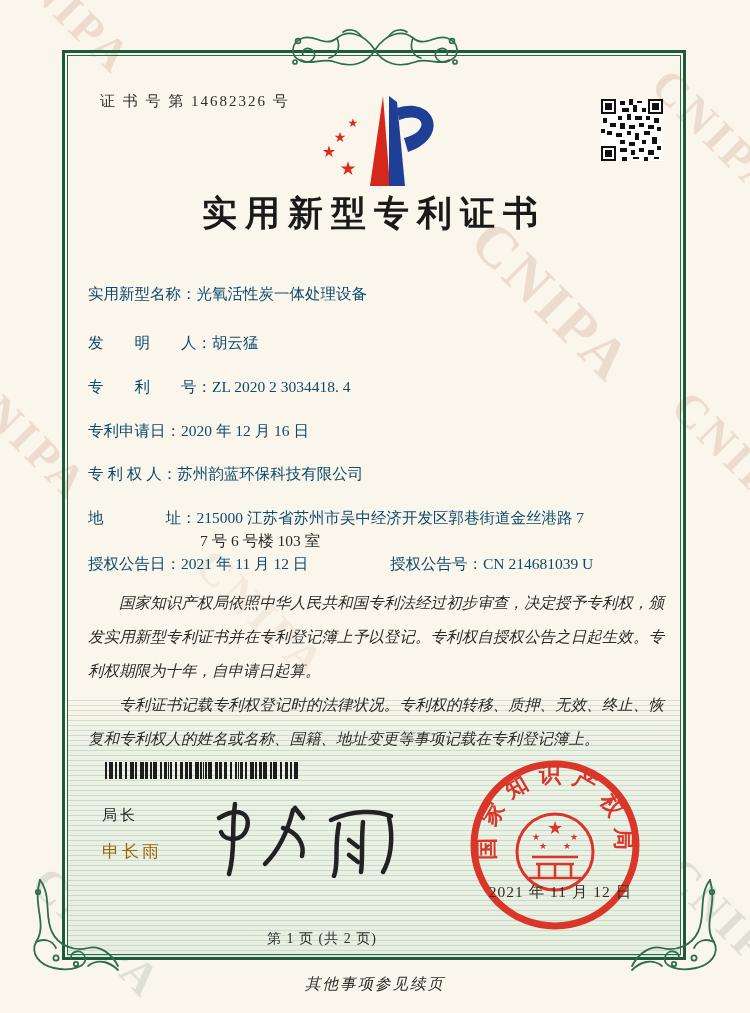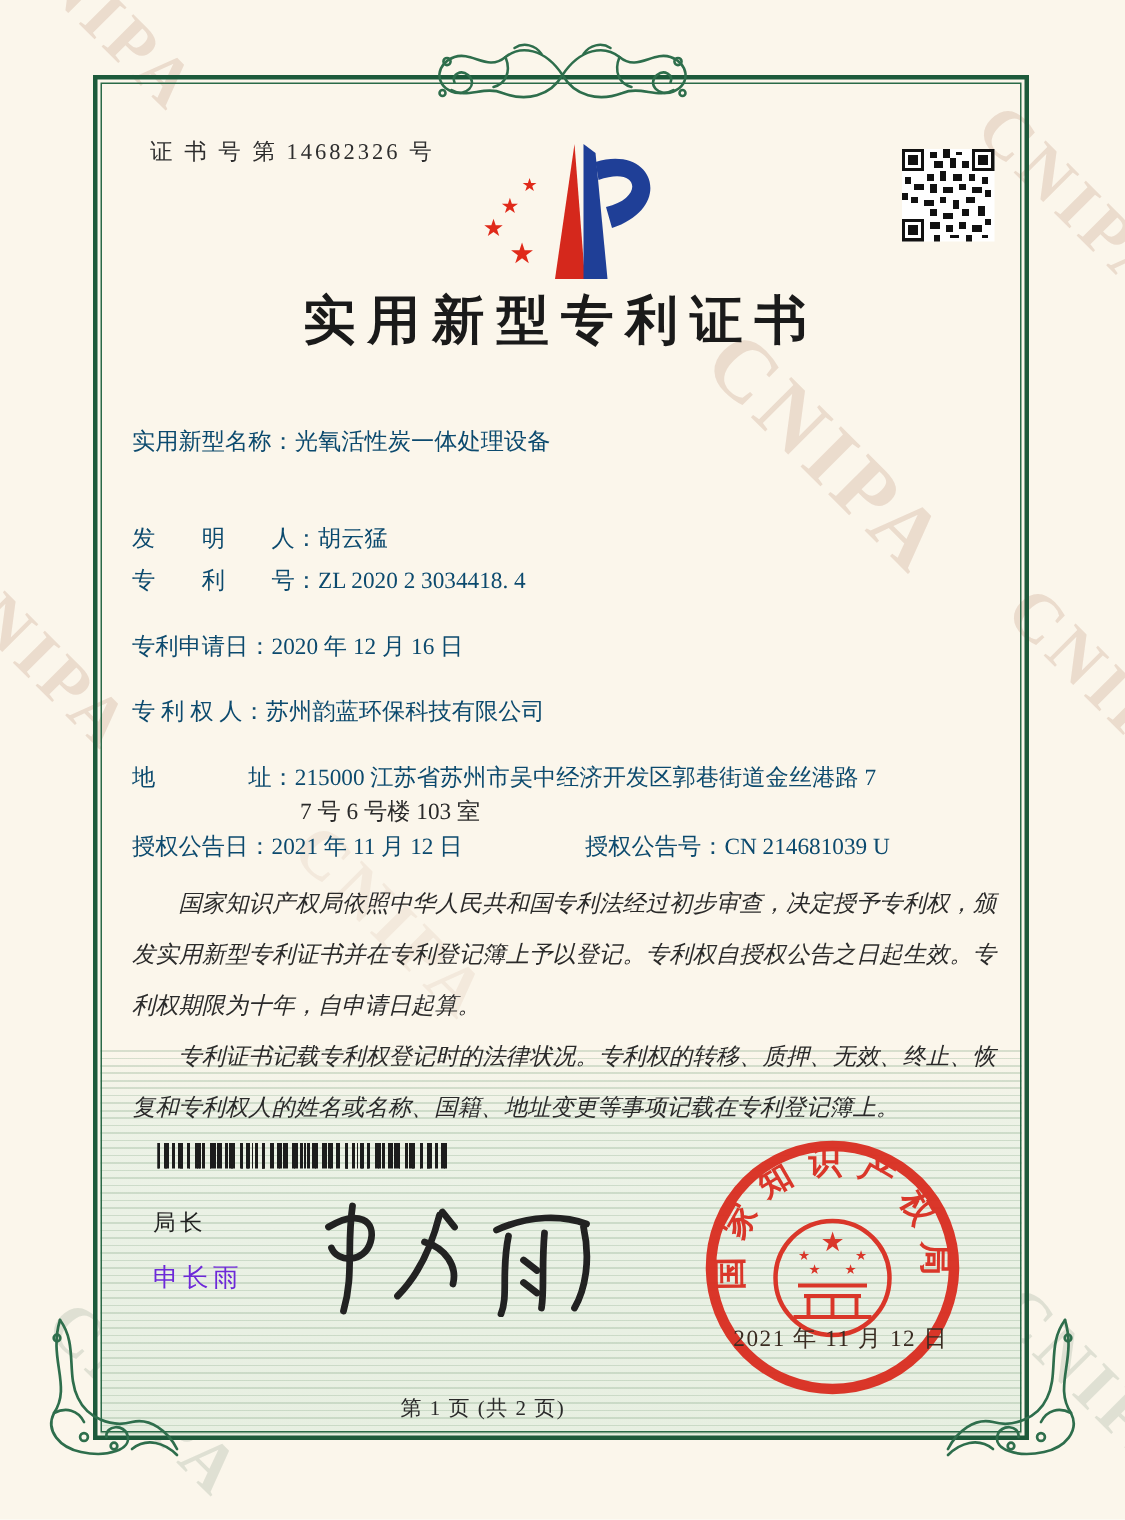--- a/index.html
+++ b/index.html
@@ -44,21 +44,21 @@
   .paras p { text-indent:2em; }
 
   .barcode { left:105px; top:762px; width:193px; height:17px;
              background-image:
                repeating-linear-gradient(90deg,#1c1c1c 0 2px,rgba(0,0,0,0) 2px 5px),
                repeating-linear-gradient(90deg,#1c1c1c 0 1px,rgba(0,0,0,0) 1px 7px),
                repeating-linear-gradient(90deg,rgba(0,0,0,0) 0 4px,#1c1c1c 4px 6px,rgba(0,0,0,0) 6px 11px); }
 
   .sig-title { left:102px; top:806px; font-size:15px; letter-spacing:3px; color:#222;
                font-family:"Liberation Sans","DejaVu Sans",sans-serif; }
-  .sig-name  { left:102px; top:840px; font-size:17px; letter-spacing:3px; color:#6d28d9;
+  .sig-name  { left:102px; top:840px; font-size:17px; letter-spacing:3px; color:#a16207;
                font-family:Liberation Sans, sans-serif; }
   .signature { left:205px; top:788px; }
 
   .seal { left:466px; top:756px; width:178px; height:178px; opacity:0.93; }
   .seal-date { left:458px; top:882px; width:205px; text-align:center; font-size:15.5px;
                letter-spacing:1px; color:#3a2c22; white-space:pre; }
 
   .page-num { left:62px; top:930px; width:520px; text-align:center; font-size:14px;
               color:#2a2a2a; letter-spacing:1px; }
   .cont-note { left:0; top:974px; width:750px; text-align:center; font-size:15.5px;
@@ -186,21 +186,21 @@
         <rect x="20" y="27" width="2" height="2"></rect>
         <rect x="25" y="27" width="2" height="1"></rect>
     </g>
   </svg>
 
   <div class="content title">实用新型专利证书</div>
 
   <div class="content field" style="top:284px;">
     <span class="lbl">实用新型名称：</span><span class="val">光氧活性炭一体处理设备</span>
   </div>
-  <div class="content field" style="top:333px;margin-top:16px;">
+  <div class="content field" style="top:333px;">
     <span class="lbl">发　　明　　人：</span><span class="val">胡云猛</span>
   </div>
   <div class="content field" style="top:377px;">
     <span class="lbl">专　　利　　号：</span><span class="val">ZL 2020 2 3034418. 4</span>
   </div>
   <div class="content field" style="top:421px;">
     <span class="lbl">专利申请日：</span><span class="val">2020 年 12 月 16 日</span>
   </div>
   <div class="content field" style="top:464px;">
     <span class="lbl">专 利 权 人：</span><span class="val">苏州韵蓝环保科技有限公司</span>
@@ -258,14 +258,15 @@
         <path d="M66,101 h46"></path>
         <path d="M70,108 h38"></path>
         <path d="M63,122 h52"></path>
         <path d="M73,108 v14 M89,108 v14 M105,108 v14"></path>
       </g>
     </g>
   </svg>
   <div class="content seal-date">2021 年 11 月 12 日</div>
 
   <div class="content page-num">第 1 页 (共 2 页)</div>
+  <div class="content cont-note">其他事项参见续页</div>
 
 </div>
 
 </body></html>

